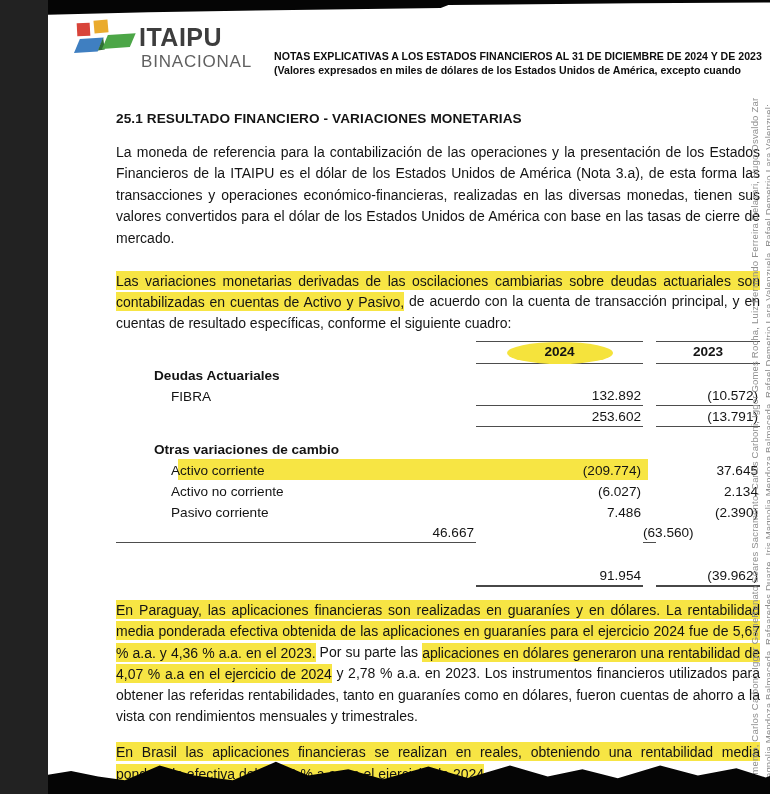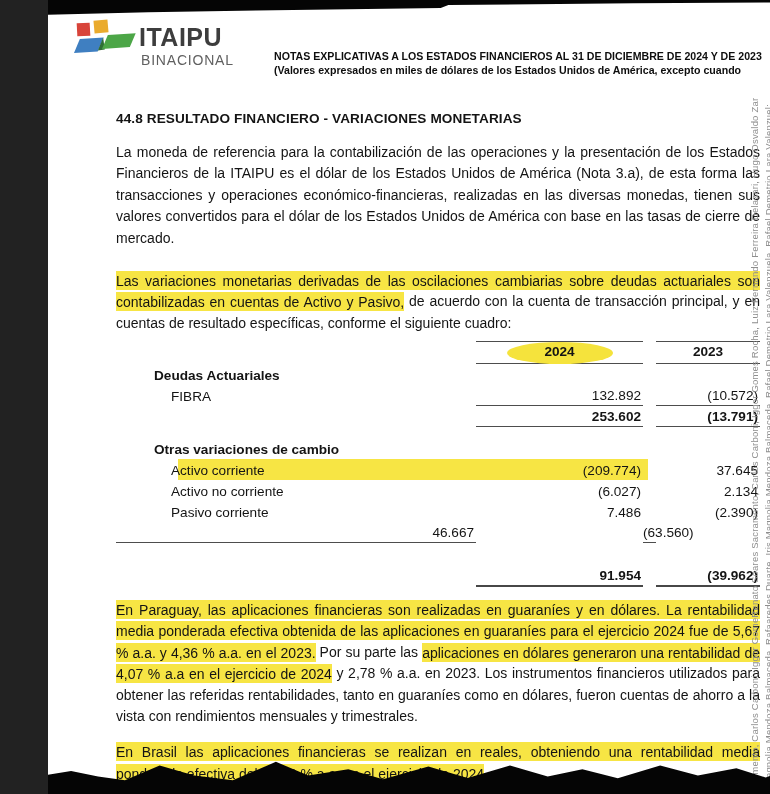--- a/index.html
+++ b/index.html
@@ -21,38 +21,38 @@
   .logo { position:absolute; left:27px; top:18px; display:flex; align-items:flex-start; }
   .logo-mark { position:relative; width:58px; height:40px; }
   .lm { position:absolute; }
   .lm-red    { left:2px;  top:5px;  width:13px; height:13px; background:#d8443a; transform:rotate(-3deg); }
   .lm-yellow { left:19px; top:2px;  width:14px; height:13px; background:#eaab2d; transform:rotate(-5deg); }
   .lm-blue   { left:-1px; top:21px; width:23px; height:14px; background:#3f7fc1; transform:skewX(-26deg) rotate(-4deg); transform-origin:0 100%; }
   .lm-green  { left:27px; top:17px; width:27px; height:14px; background:#4ca647; transform:skewX(-26deg) rotate(-4deg); transform-origin:0 100%; }
   .lm-dark   { left:22px; top:20px; width:0; height:0; border-left:7px solid transparent; border-bottom:12px solid #2f6e35; transform:rotate(-8deg); }
   .logo-text { margin-left:6px; margin-top:7px; }
   .logo-title { font-size:25px; font-weight:bold; color:#3d3d3d; letter-spacing:.5px; line-height:1; }
-  .logo-sub { font-size:14px; color:#606060; letter-spacing:.8px; margin-top:2px; margin-left:2px; }
+  .logo-sub { font-size:17px; color:#606060; letter-spacing:.8px; margin-top:2px; margin-left:2px; }
   .notes-header { position:absolute; right:34px; top:50px; width:510px; text-align:left;
     font-weight:bold; font-size:10.6px; line-height:1.3; color:#0e0e0e; }
   
   .content { position:relative; z-index:1; padding:0 58px 0 68px; }
   .section-title { font-size:13.6px; font-weight:bold; margin:14px 0 0 0; letter-spacing:.1px; }
   p.body { font-size:14px; line-height:21.4px; text-align:justify; }
   .p1 { margin-top:16px; }
   .p2 { margin-top:21px; }
   .p3 { margin-top:12px; }
   .p4 { margin-top:14px; }
   .hl { background:#f7e544; padding:1.5px 0; }
   
   .fin-table { margin-top:7px; font-size:13.6px; }
   .trow { display:grid; grid-template-columns:360px 167px 13px 104px; align-items:end; height:21px; position:relative; }
   .trow .c { position:relative; z-index:1; line-height:19px; }
   .num { text-align:right; padding-right:2px; }
-  .b { font-weight:bold; }
+  .b { font-weight:normal; }
   .group { font-weight:bold; padding-left:38px; }
   .item { padding-left:55px; }
   .u  { border-bottom:1.6px solid #4d4d4d; }
   .ut { border-top:1.6px solid #4d4d4d; }
   .uthick { border-bottom:2.4px solid #474747; }
   .year-row { height:23px; align-items:center; }
   .year-cell { text-align:center; font-weight:bold; position:relative; height:23px; line-height:23px; }
   .year-label { position:relative; z-index:1;text-align:right; }
   .year-ellipse { position:absolute; left:50%; top:50%; width:106px; height:22px;
     transform:translate(-50%,-50%); background:#f5e33c; border-radius:50%; z-index:0; }
@@ -84,21 +84,21 @@
         <div class="logo-sub">BINACIONAL</div>
       </div>
     </div>
     <div class="notes-header">
       <div>NOTAS EXPLICATIVAS A LOS ESTADOS FINANCIEROS AL 31 DE DICIEMBRE DE 2024 Y DE 2023</div>
       <div>(Valores expresados en miles de dólares de los Estados Unidos de América, excepto cuando</div>
     </div>
   </div>
 
   <div class="content">
-    <div class="section-title">44.8 RESULTADO FINANCIERO - VARIACIONES MONETARIAS</div>
+    <div class="section-title">25.1 RESULTADO FINANCIERO - VARIACIONES MONETARIAS</div>
 
     <p class="body p1">La moneda de referencia para la contabilización de las operaciones y la presentación de los Estados Financieros de la ITAIPU es el dólar de los Estados Unidos de América (Nota 3.a), de esta forma las transacciones y operaciones económico-financieras, realizadas en las diversas monedas, tienen sus valores convertidos para el dólar de los Estados Unidos de América con base en las tasas de cierre de mercado.</p>
 
     <p class="body p2"><span class="hl">Las variaciones monetarias derivadas de las oscilaciones cambiarias sobre deudas actuariales son contabilizadas en cuentas de Activo y Pasivo,</span><span> de acuerdo con la cuenta de transacción principal, y en cuentas de resultado específicas, conforme el siguiente cuadro:</span></p>
 
     <div class="fin-table">
       <div class="trow year-row">
         <div class="c"></div>
         <div class="c year-cell u ut">
           <span class="year-ellipse"></span>

